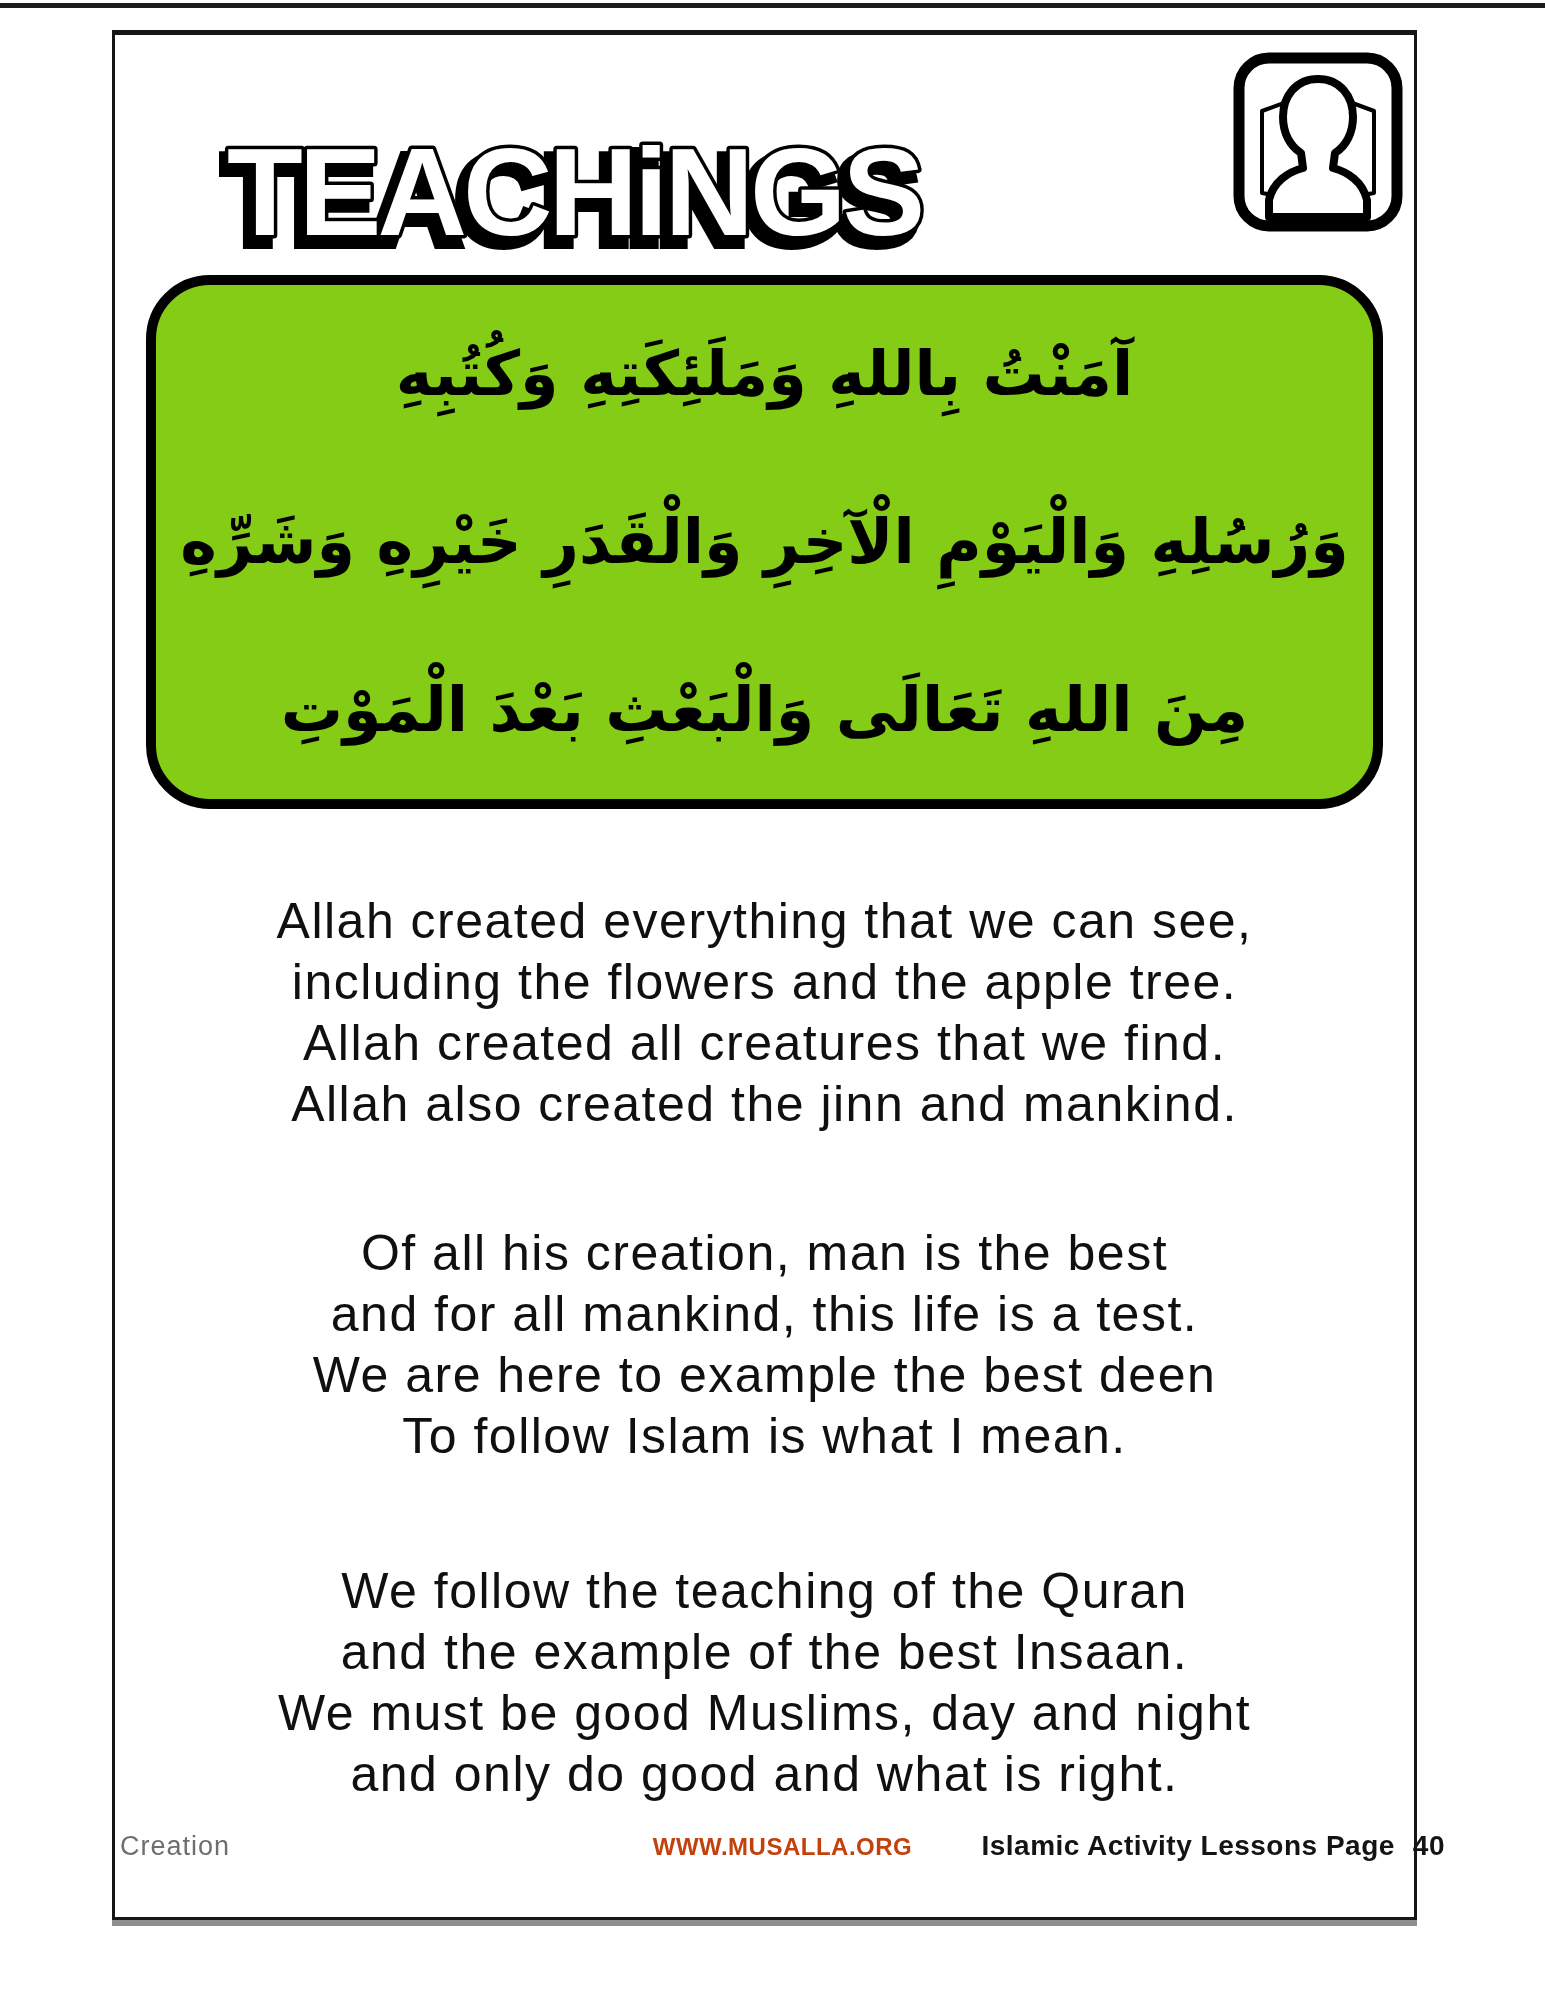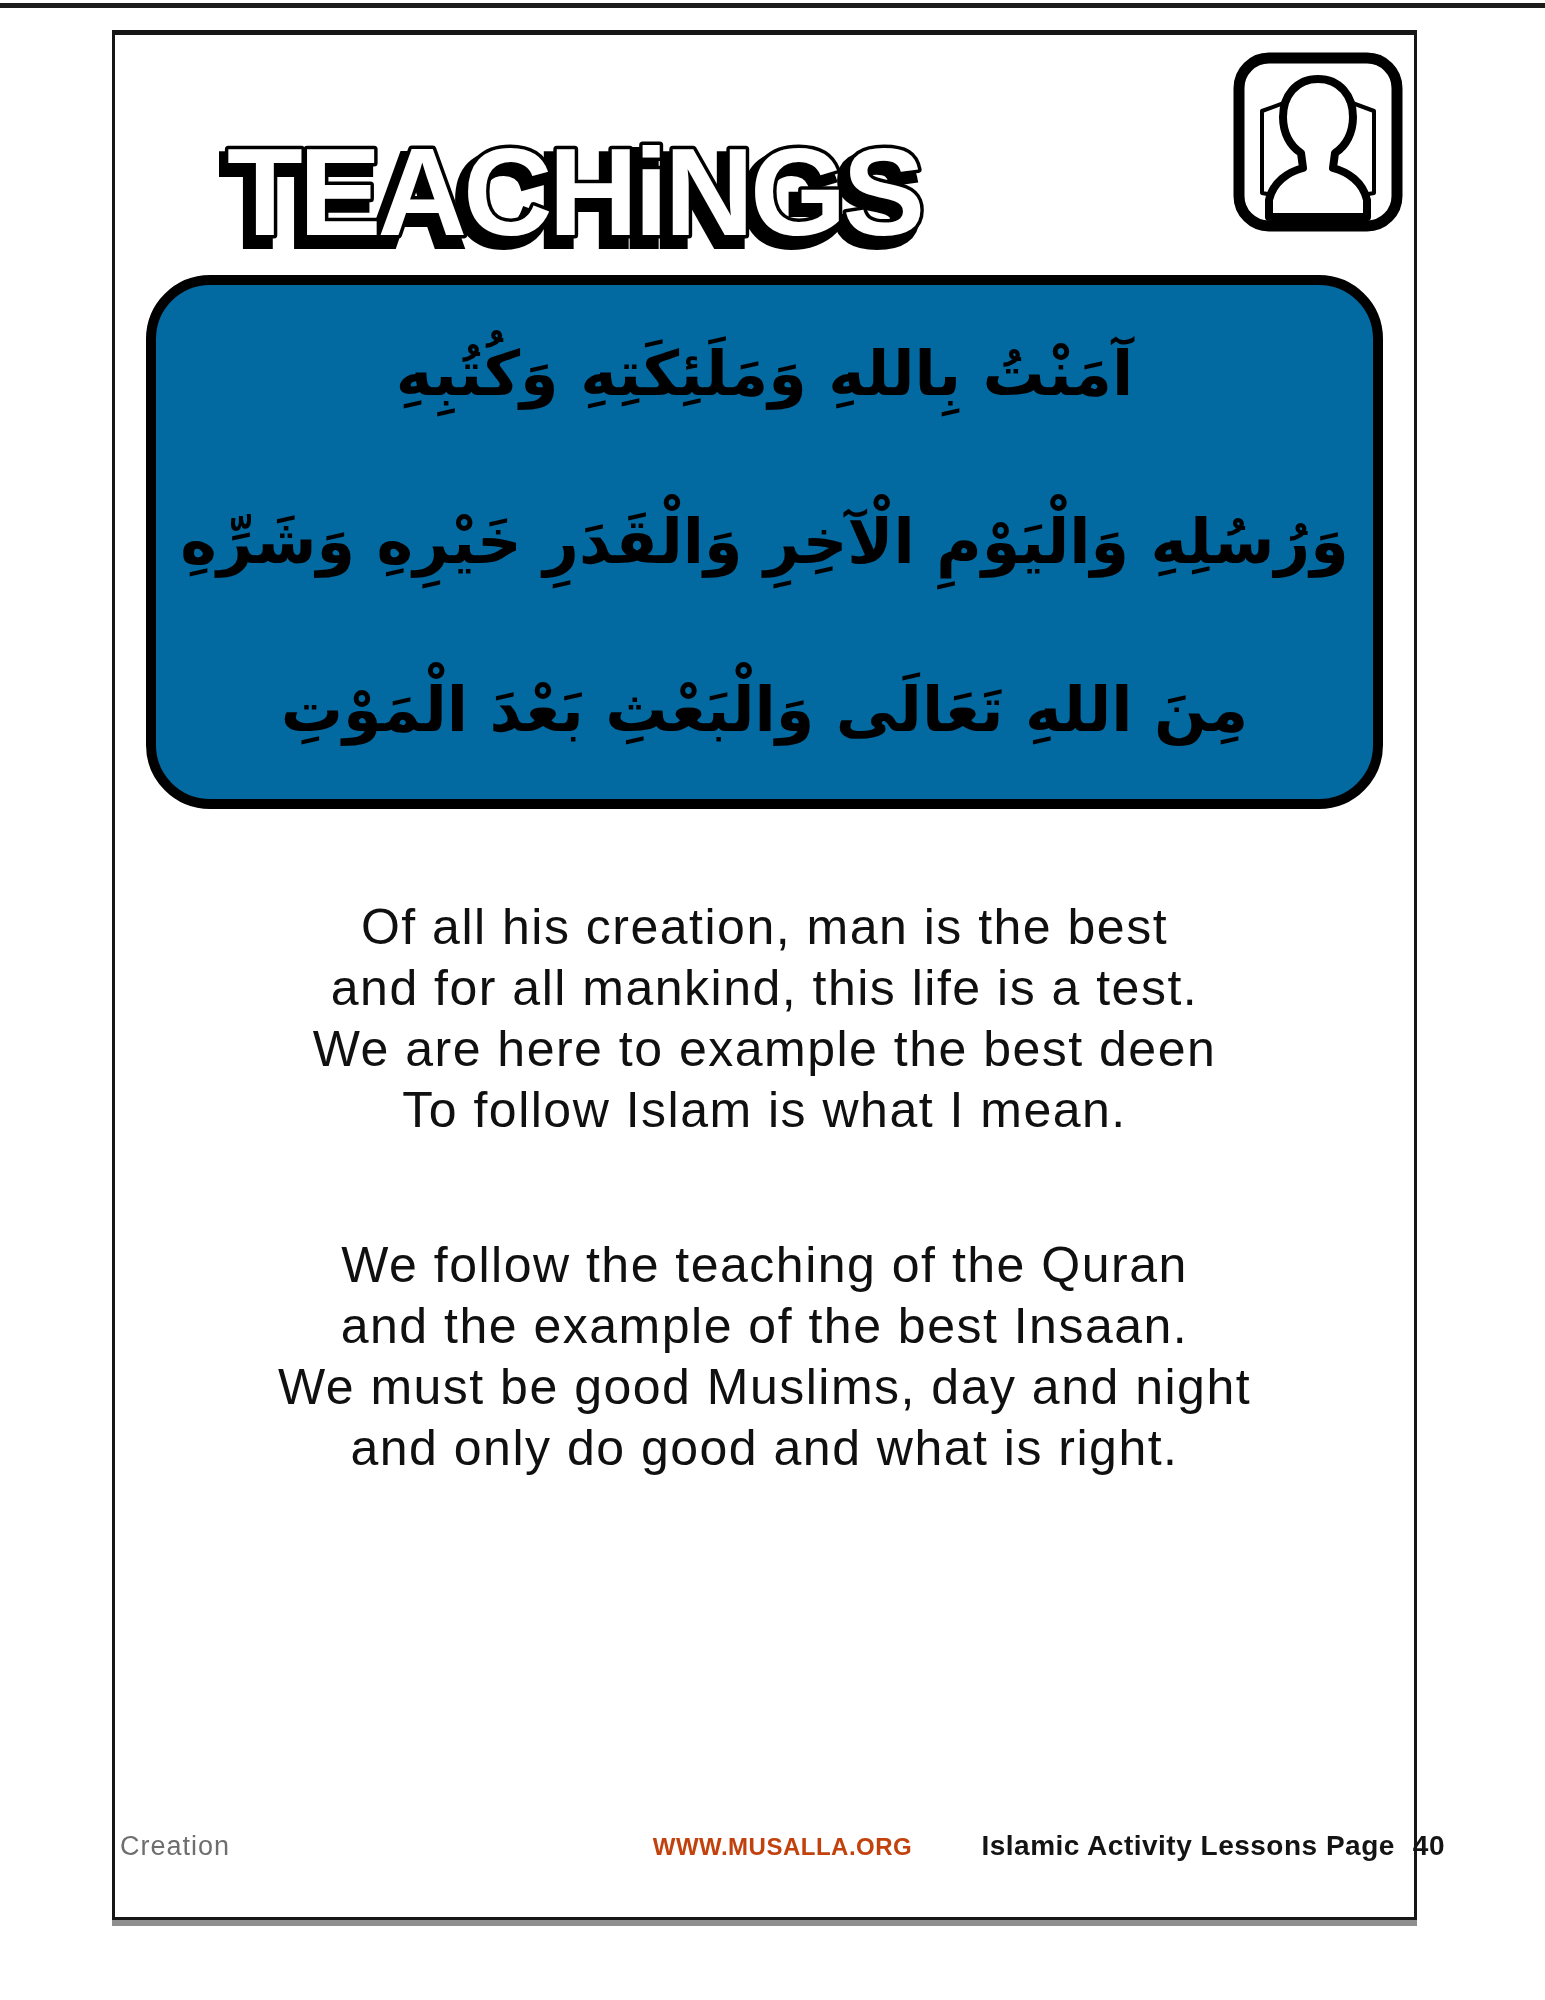--- a/index.html
+++ b/index.html
@@ -60,21 +60,21 @@
   
   .quote-box {
     margin: 4px 31px 0 31px;
     height: 534px;
     border: 10px solid #000000;
     border-radius: 64px;
     box-sizing: border-box;
     display: flex;
     flex-direction: column;
     justify-content: center;
-    background: #0369a1;
+    background: #84cc16;
   }
   .arabic-line {
     direction: rtl;
     text-align: center;
     font-family: "DejaVu Sans", sans-serif;
     font-weight: bold;
     font-size: 62px;
     line-height: 168px;
     color: #000000;
     white-space: nowrap;
@@ -160,20 +160,26 @@
       </svg>
     </div>
   </div>
 
   <div class="quote-box">
     <div class="arabic-line">آمَنْتُ بِاللهِ وَمَلَئِكَتِهِ وَكُتُبِهِ</div>
     <div class="arabic-line">وَرُسُلِهِ وَالْيَوْمِ الْآخِرِ وَالْقَدَرِ خَيْرِهِ وَشَرِّهِ</div>
     <div class="arabic-line">مِنَ اللهِ تَعَالَى وَالْبَعْثِ بَعْدَ الْمَوْتِ</div>
   </div>
 
+  <div class="stanza stanza-1">
+    <div>Allah created everything that we can see,</div>
+    <div>including the flowers and the apple tree.</div>
+    <div>Allah created all creatures that we find.</div>
+    <div>Allah also created the jinn and mankind.</div>
+  </div>
 
   <div class="stanza stanza-2">
     <div>Of all his creation, man is the best</div>
     <div>and for all mankind, this life is a test.</div>
     <div>We are here to example the best deen</div>
     <div>To follow Islam is what I mean.</div>
   </div>
 
   <div class="stanza stanza-3">
     <div>We follow the teaching of the Quran</div>

